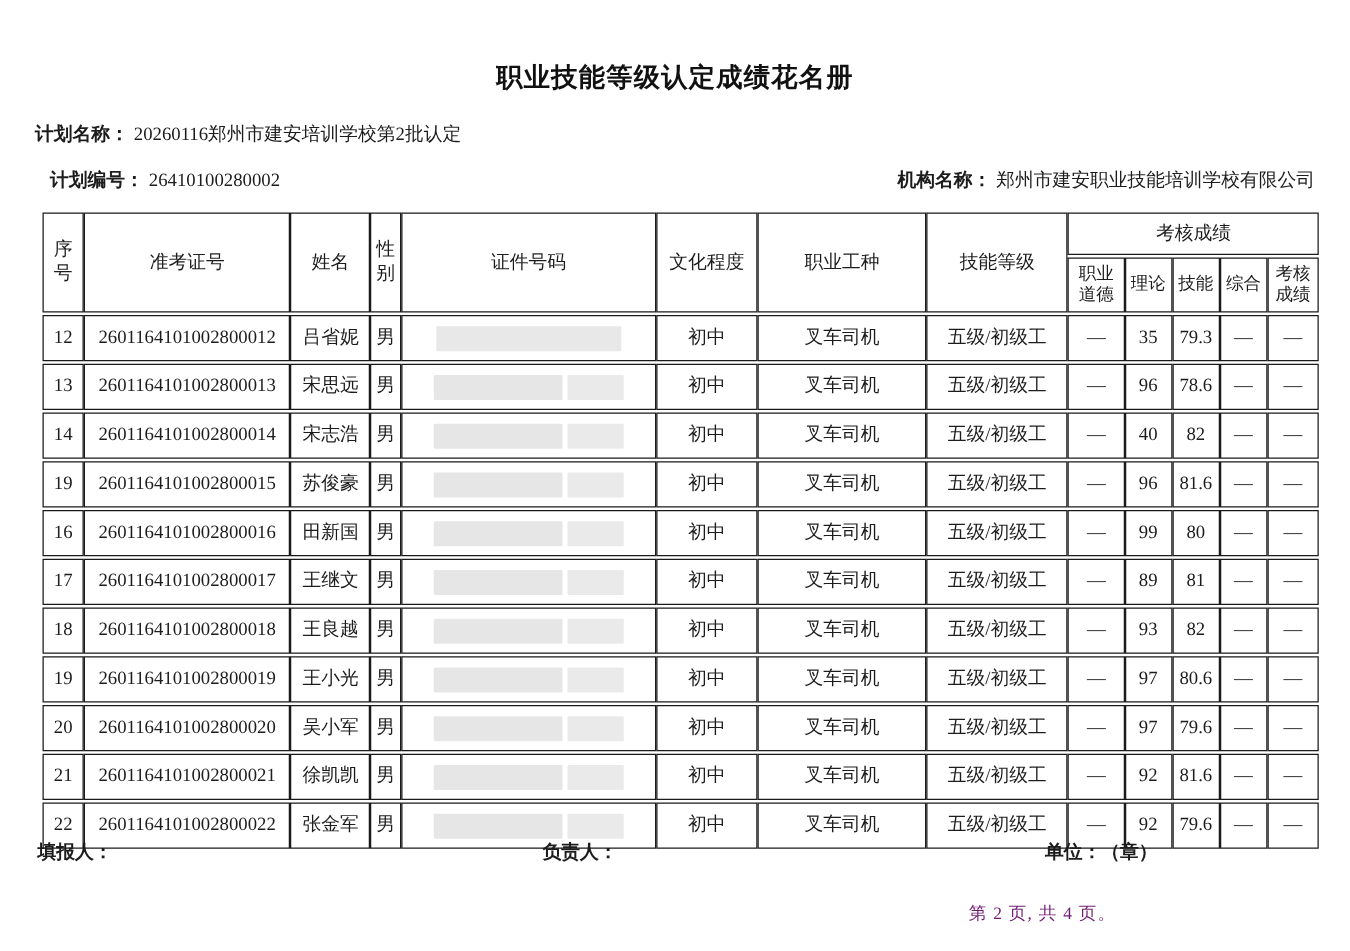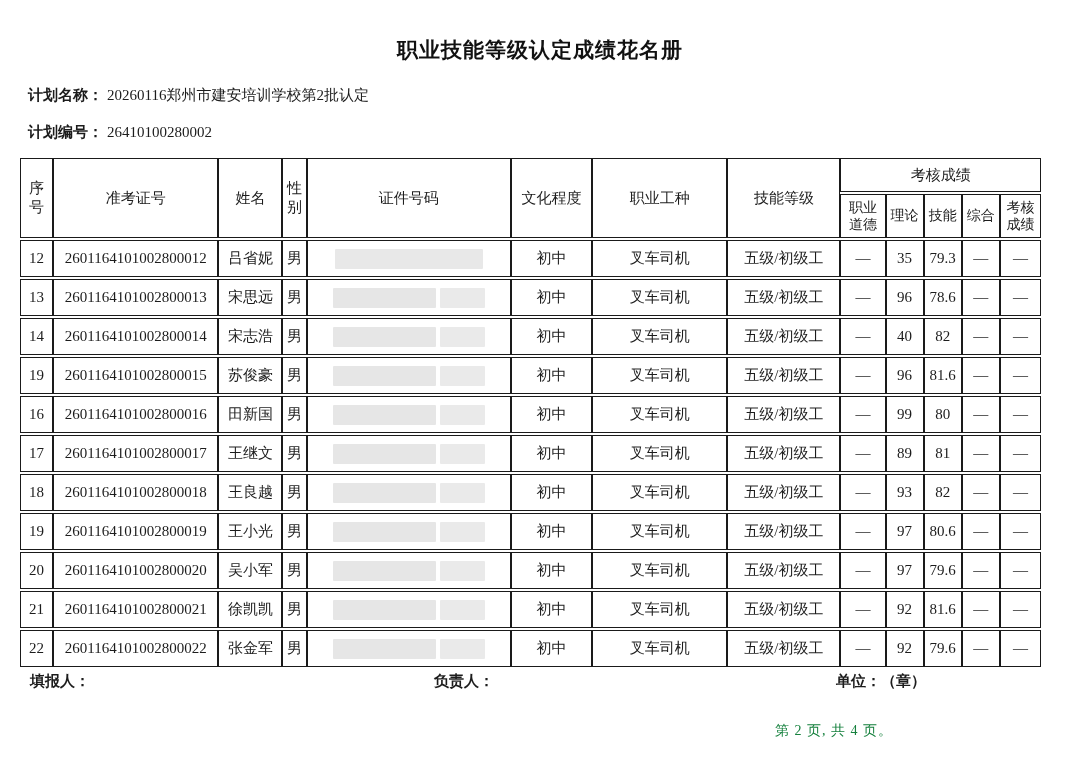--- a/index.html
+++ b/index.html
@@ -6,38 +6,38 @@
   .page{
     position:relative;
     width:1080px;height:761px;
     background:#fff;
     font-family:"Liberation Serif","DejaVu Serif",serif;
     color:#1c1c1c;
     overflow:hidden;
   }
   .doc-title{
     text-align:center;
-    padding-top:36px;
+    padding-top:48px;
     font-size:21px;
     font-weight:bold;
     letter-spacing:1px;
     color:#111;
   }
   .meta-row{
     display:flex;
     justify-content:space-between;
     padding:0 28px;
     font-size:15px;
   }
   .meta-row.first{margin-top:22px;}
-  .meta-row.second{margin-top:18px;}
+  .meta-row.second{margin-top:18px;margin-left:12px;}
   .meta-label{font-weight:bold;}
   .meta-value{margin-left:4px;}
   table.roster{
-    margin:14px auto 0 20px;
+    margin:14px auto 0 34px;
     border-collapse:separate;
     border-spacing:0 2px;
     table-layout:fixed;
     width:1021px;
     font-size:15px;
   }
   table.roster th, table.roster td{
     border:1px solid #1a1a1a;
     text-align:center;
     vertical-align:middle;
@@ -65,39 +65,42 @@
   }
   .sign-item{position:absolute;white-space:nowrap;}
   .sign-filler{left:30px;font-family:Liberation Serif, serif;}
   .sign-responsible{left:434px;}
   .sign-unit{left:836px;}
   .page-num{
     position:absolute;
     left:775px;top:722px;
     font-size:14px;
     letter-spacing:1px;
-    color:#15803d;
+    color:#701a75;
   }
 </style>
 </head>
 <body>
 
 <div class="page">
 
   <div class="doc-title">职业技能等级认定成绩花名册</div>
 
   <div class="meta-row first">
     <div>
       <span class="meta-label">计划名称：</span><span class="meta-value">20260116郑州市建安培训学校第2批认定</span>
     </div>
   </div>
 
   <div class="meta-row second">
     <div>
       <span class="meta-label">计划编号：</span><span class="meta-value">26410100280002</span>
+    </div>
+    <div>
+      <span class="meta-label">机构名称：</span><span class="meta-value">郑州市建安职业技能培训学校有限公司</span>
     </div>
   </div>
 
   <table class="roster">
     <colgroup>
       <col style="width:33px">
         <col style="width:165px">
         <col style="width:64px">
         <col style="width:24px">
       <col style="width:204px">

